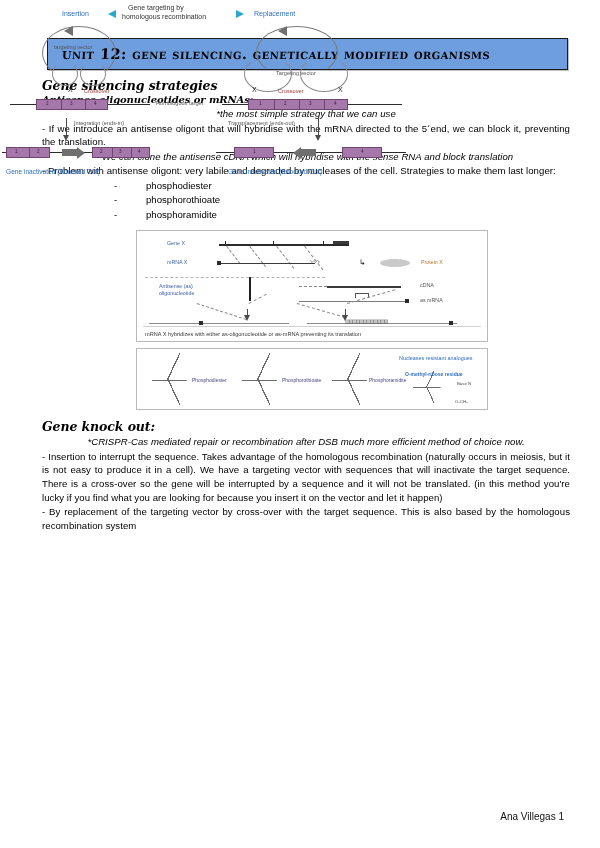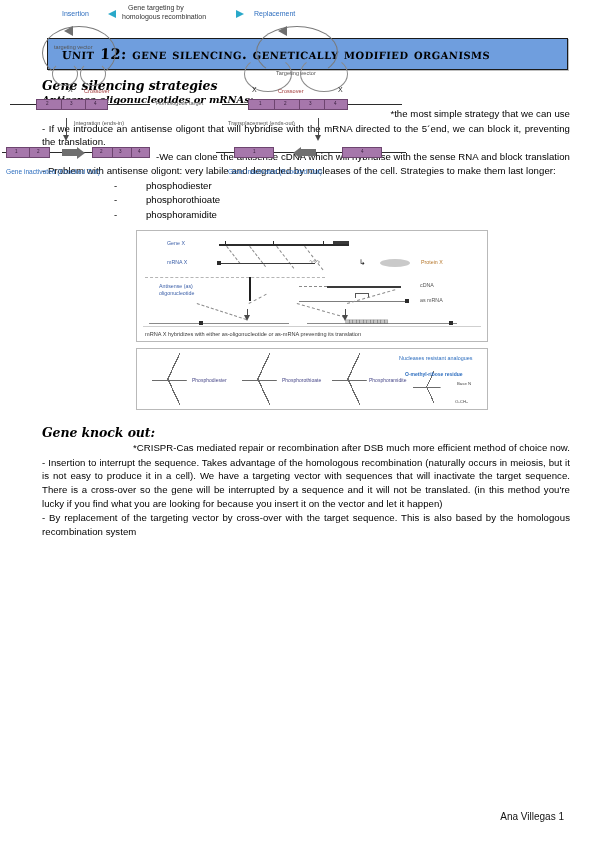--- a/index.html
+++ b/index.html
@@ -57,21 +57,21 @@
   }
 
   
   .body-txt{
     font-size:9.6px;
     line-height:1.42;
     margin:0 0 1px 0;
     text-align:justify;
     letter-spacing:.05px;
   }
-  .body-txt.nojust{text-align:right;}
+  .body-txt.nojust{text-align:center;font-style:italic;}
   .sub-bullet{
     font-size:9.6px;
     line-height:1.42;
     margin:0 0 0 40px;
   }
   .dash-list{
     list-style:none;
     margin:1px 0 2px 0;
     padding:0 0 0 72px;
   }
@@ -290,21 +290,21 @@
       <span class="chem-lbl" style="left:145px;top:28px;color:#4a4a8a;">Phosphorothioate</span>
       <span class="chem-lbl" style="left:232px;top:28px;color:#4a4a8a;">Phosphoramidite</span>
 
       <span class="chem-lbl" style="left:262px;top:6px;font-size:5.4px;color:#2f6fbf;">Nucleases resistant analogues</span>
       <span class="chem-lbl" style="left:268px;top:22px;font-size:5px;color:#2f6fbf;font-weight:bold;">O-methyl-ribose residue</span>
       <span class="chem-lbl" style="left:320px;top:32px;font-size:4.3px;color:#444;">Base N</span>
       <span class="chem-lbl" style="left:318px;top:50px;font-size:4.3px;color:#444;">O-CH₃</span>
     </div>
   </div>
 
-  <div class="h-sec" style="margin-top:15px;">Gene knock out:</div>
+  <div class="h-sec" style="margin-top:9px;">Gene knock out:</div>
   <p class="body-txt nojust">*CRISPR-Cas mediated repair or recombination after DSB much more efficient method of choice now.</p>
   <p class="body-txt">- Insertion to interrupt the sequence. Takes advantage of the homologous recombination (naturally occurs in meiosis, but it is not easy to produce it in a cell). We have a targeting vector with sequences that will inactivate the target sequence. There is a cross-over so the gene will be interrupted by a sequence and it will not be translated. (in this method you're lucky if you find what you are looking for because you insert it on the vector and let it happen)</p>
   <p class="body-txt">- By replacement of the targeting vector by cross-over with the target sequence. This is also based by the homologous recombination system</p>
 
   <div class="fig3">
     <div class="fig-inner">
 
       <span class="lbl blue2" style="left:62px;top:10px;font-size:7px;">Insertion</span>
       <div class="cyan-arrow-l" style="left:108px;top:10px;"></div>
       <span class="lbl dark" style="left:128px;top:4px;font-size:7px;color:#333;">Gene targeting by</span>

